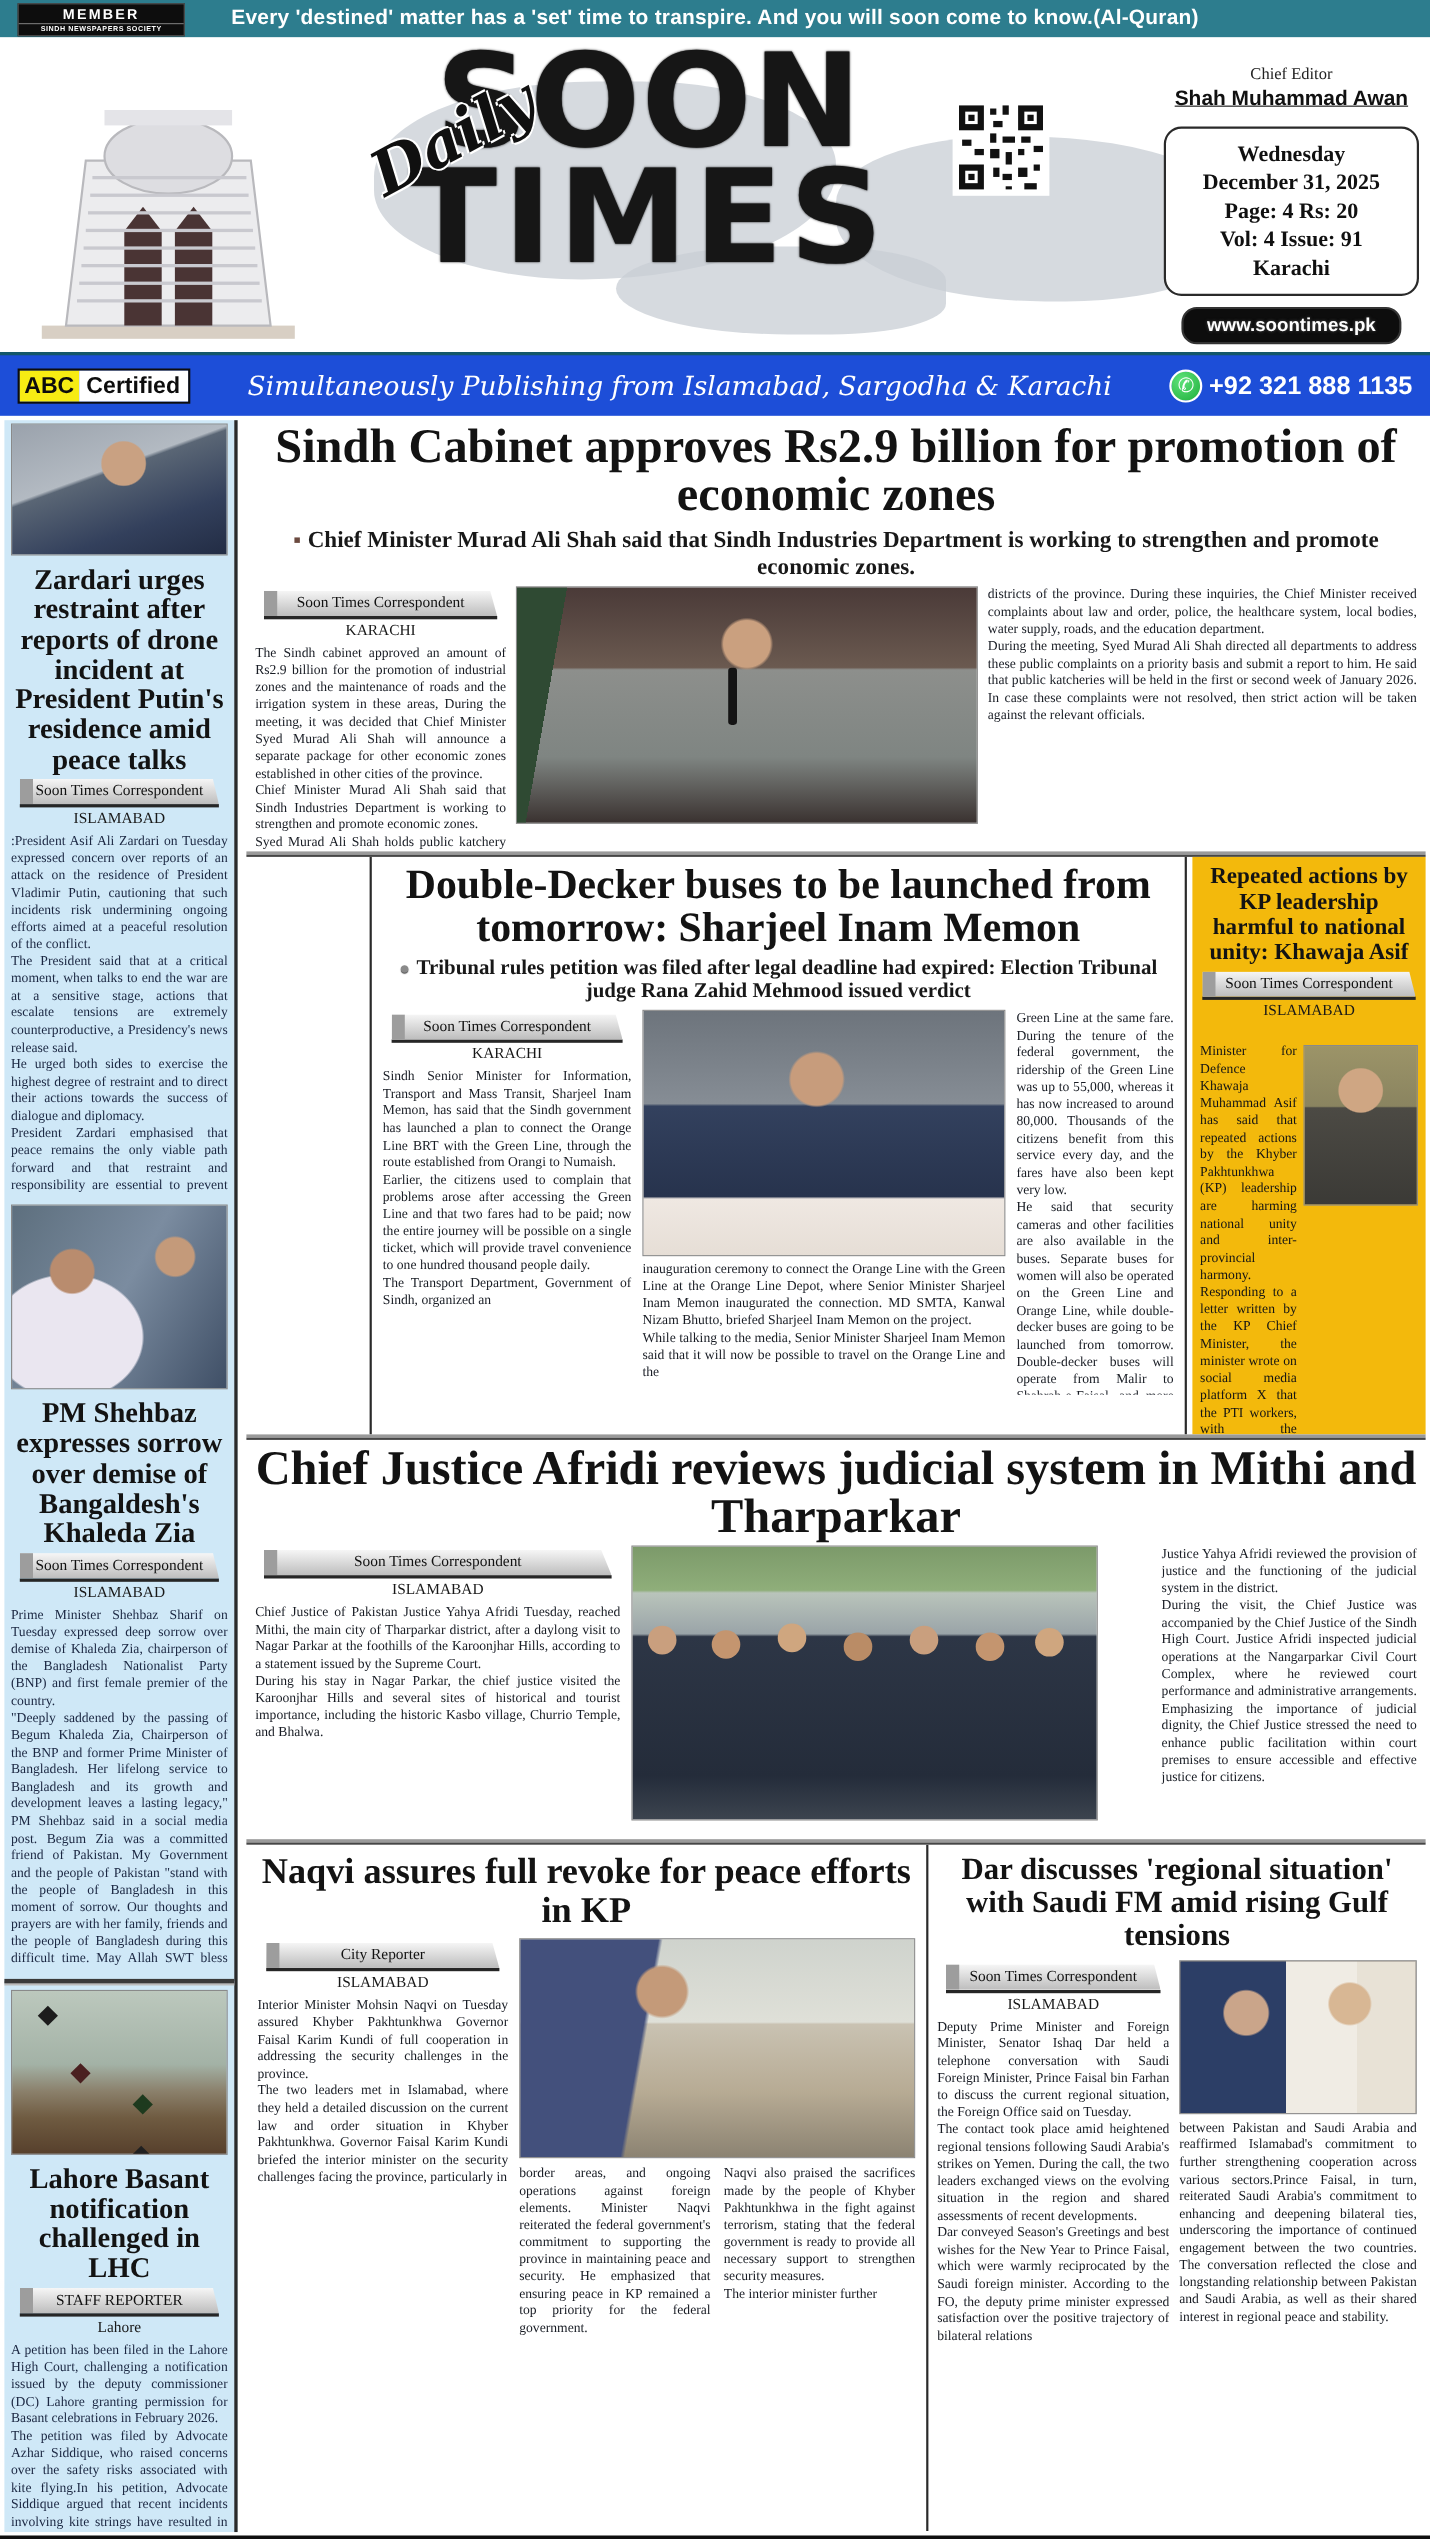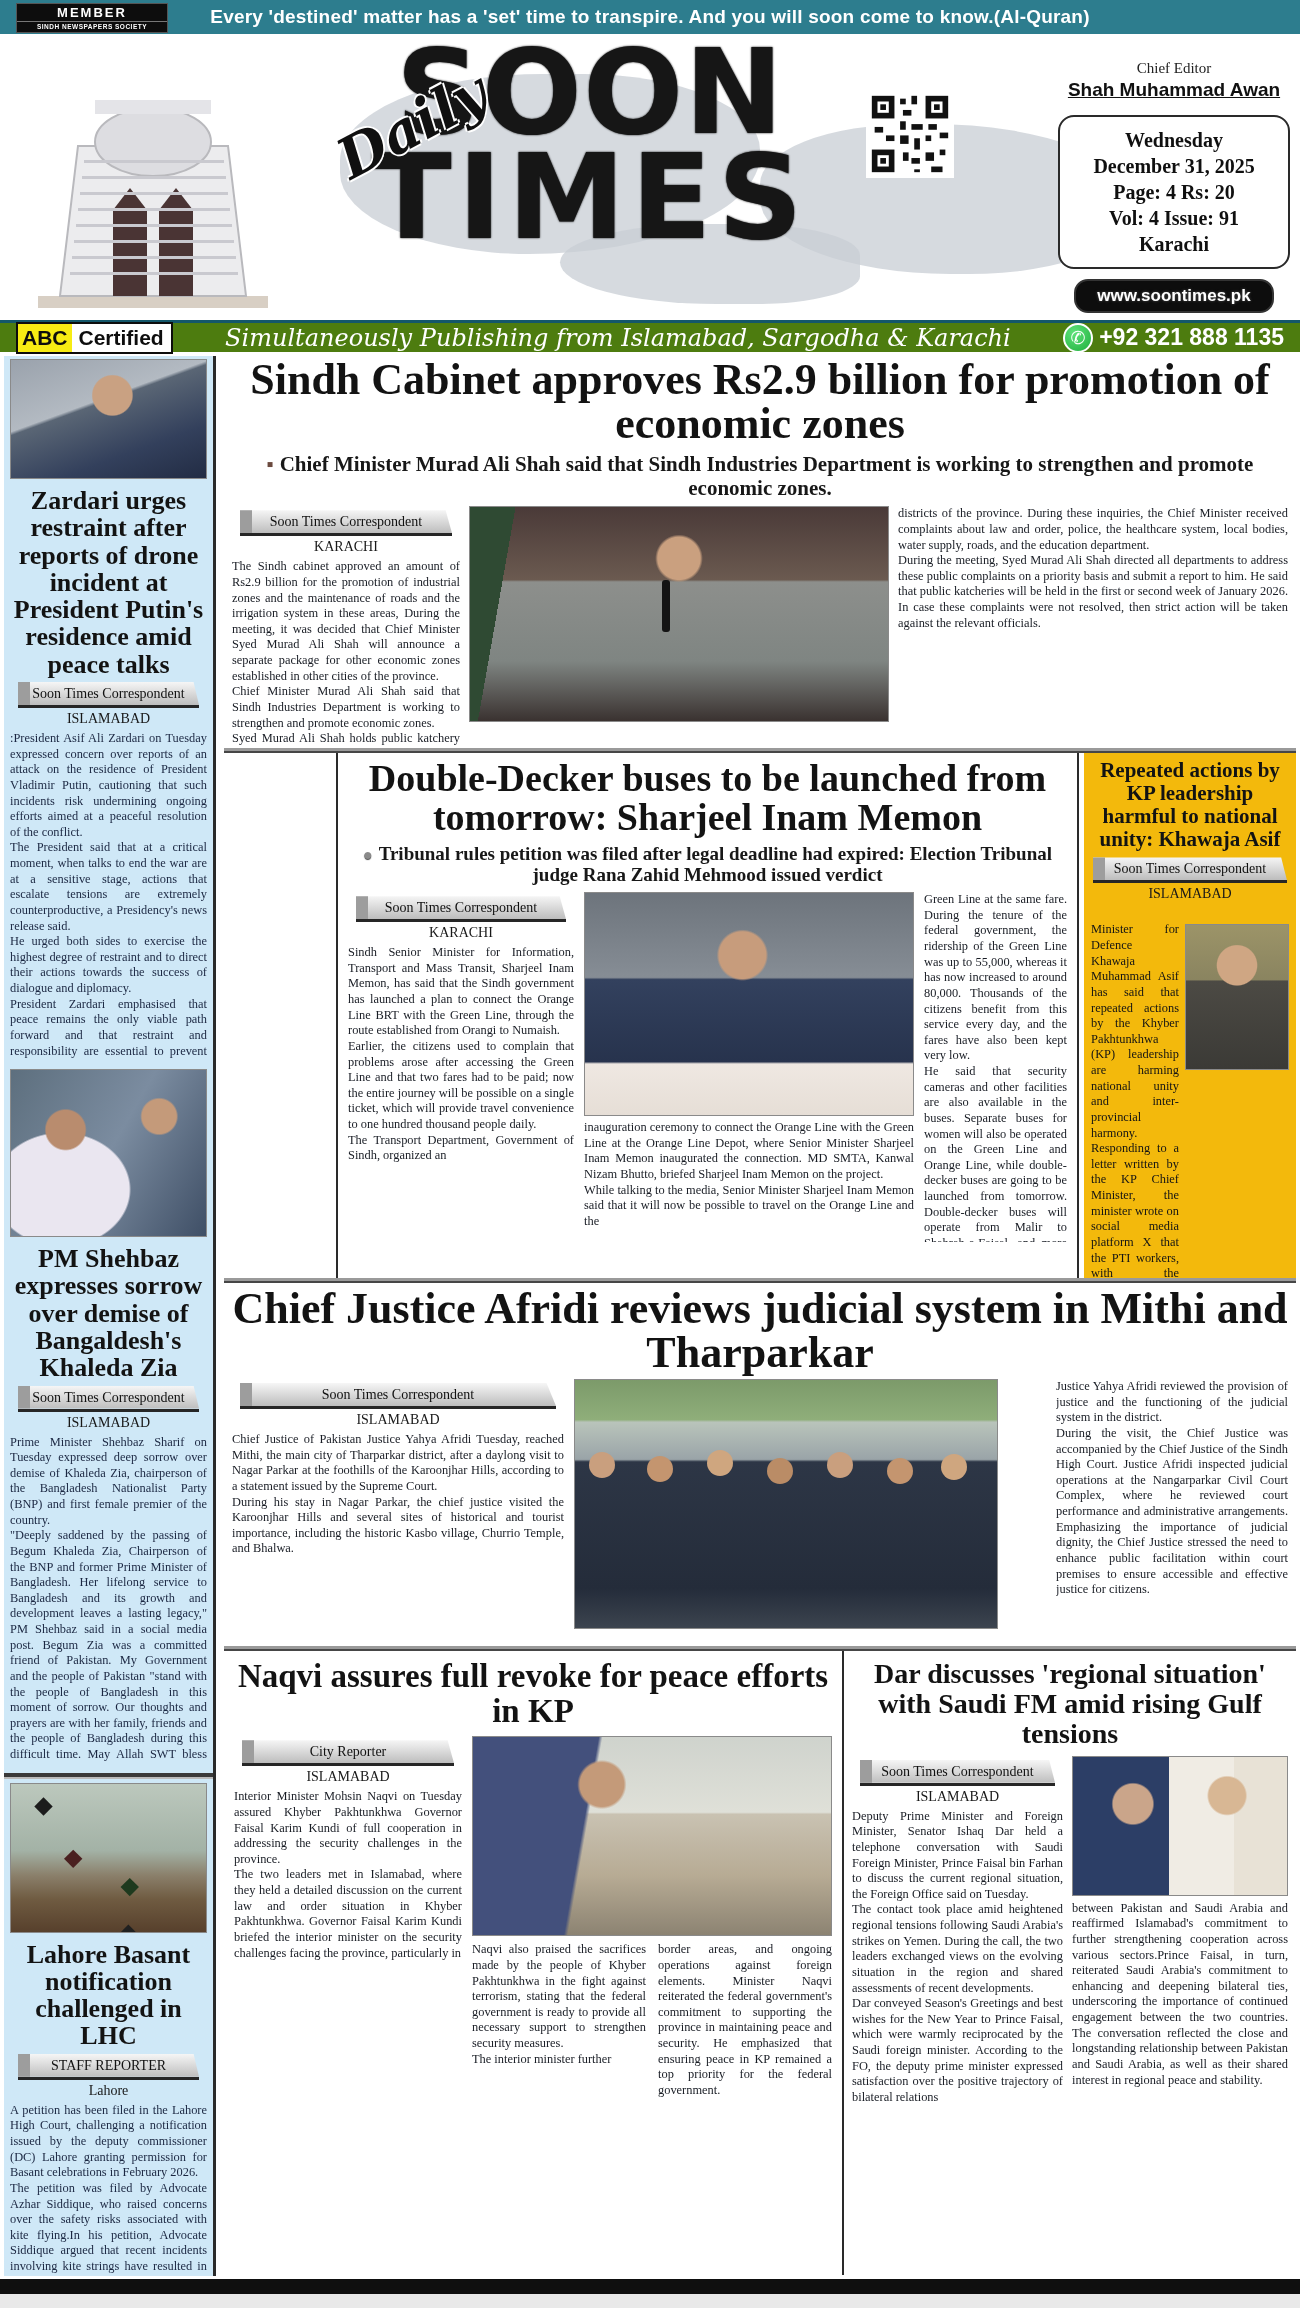--- a/index.html
+++ b/index.html
@@ -29,21 +29,21 @@
   .qr { position:absolute; left:866px; top:56px; z-index:4; background:#fff; padding:3px; }
   .mast-right { position:absolute; right:10px; top:26px; width:232px; text-align:center; z-index:4; }
   .ce-label { font:15px "Liberation Serif", serif; color:#222; }
   .ce-name { font:bold 19px "Liberation Sans", sans-serif; text-decoration:underline; color:#111; margin-top:2px; }
   .issue-box { margin-top:14px; border:2px solid #2a2a2a; border-radius:16px; padding:10px 4px; background:#fff; }
   .issue-box div { font:bold 20px "Liberation Serif", serif; color:#101010; line-height:1.3; }
   .web-pill { margin:10px auto 0; width:200px; background:#0d0d0d; border-radius:14px; padding:5px 0; color:#fff;
       font:bold 17px "Liberation Sans", sans-serif; text-shadow:0 0 3px #555; border:2px solid #333; }
 
   
-  .tealbar { height:32px; background:#4d7c0f; display:flex; align-items:center; padding:0 16px; border-top:3px solid #14576a; }
+  .tealbar { height:58px; background:#1d4ed8; display:flex; align-items:center; padding:0 16px; border-top:3px solid #14576a; }
   .abc-badge { display:flex; border:2px solid #0d0d0d; font:bold 21px "Liberation Sans", sans-serif; }
   .abc-y { background:#f7ec13; color:#0d0d0d; padding:2px 4px; }
   .abc-w { background:#fff; color:#0d0d0d; padding:2px 7px; }
   .publine { flex:1; text-align:center; color:#fff; font:italic 24px "DejaVu Serif", serif; }
   .phone-wrap { display:flex; align-items:center; gap:6px; color:#fff; font:bold 23px "Liberation Sans", sans-serif; }
   .wa-icon { width:30px; height:30px; border-radius:50%; background:radial-gradient(circle at 35% 30%, #5ee27a, #1faf3c);
       color:#fff; display:flex; align-items:center; justify-content:center; font:bold 18px "DejaVu Sans", sans-serif; border:2px solid #fff; }
 
   
   .content { display:flex; padding:4px 4px 0; height:1924px; overflow:hidden; }
@@ -385,23 +385,23 @@
             <div class="nv-c1">
               <div class="byline">City Reporter</div>
               <div class="byline-rule"></div>
               <div class="dateline">ISLAMABAD</div>
               <div class="body" style="max-height:356px;">Interior Minister Mohsin Naqvi on Tuesday assured Khyber Pakhtunkhwa Governor Faisal Karim Kundi of full cooperation in addressing the security challenges in the province.
 The two leaders met in Islamabad, where they held a detailed discussion on the current law and order situation in Khyber Pakhtunkhwa. Governor Faisal Karim Kundi briefed the interior minister on the security challenges facing the province, particularly in</div>
             </div>
             <div class="nv-right">
               <div class="ph ph-naqvi"></div>
               <div class="nv-two">
+                <div class="body" style="max-height:240px;">border areas, and ongoing operations against foreign elements. Minister Naqvi reiterated the federal government's commitment to supporting the province in maintaining peace and security. He emphasized that ensuring peace in KP remained a top priority for the federal government.</div>
                 <div class="body" style="max-height:240px;">Naqvi also praised the sacrifices made by the people of Khyber Pakhtunkhwa in the fight against terrorism, stating that the federal government is ready to provide all necessary support to strengthen security measures.
 The interior minister further</div>
-                <div class="body" style="max-height:240px;">border areas, and ongoing operations against foreign elements. Minister Naqvi reiterated the federal government's commitment to supporting the province in maintaining peace and security. He emphasized that ensuring peace in KP remained a top priority for the federal government.</div>
               </div>
             </div>
           </div>
         </div>
 
         <div class="dar">
           <div class="h-serif dar-head">Dar discusses 'regional situation' with Saudi FM amid rising Gulf tensions</div>
           <div class="dar-cols">
             <div class="dar-c1">
               <div class="byline">Soon Times Correspondent</div>

